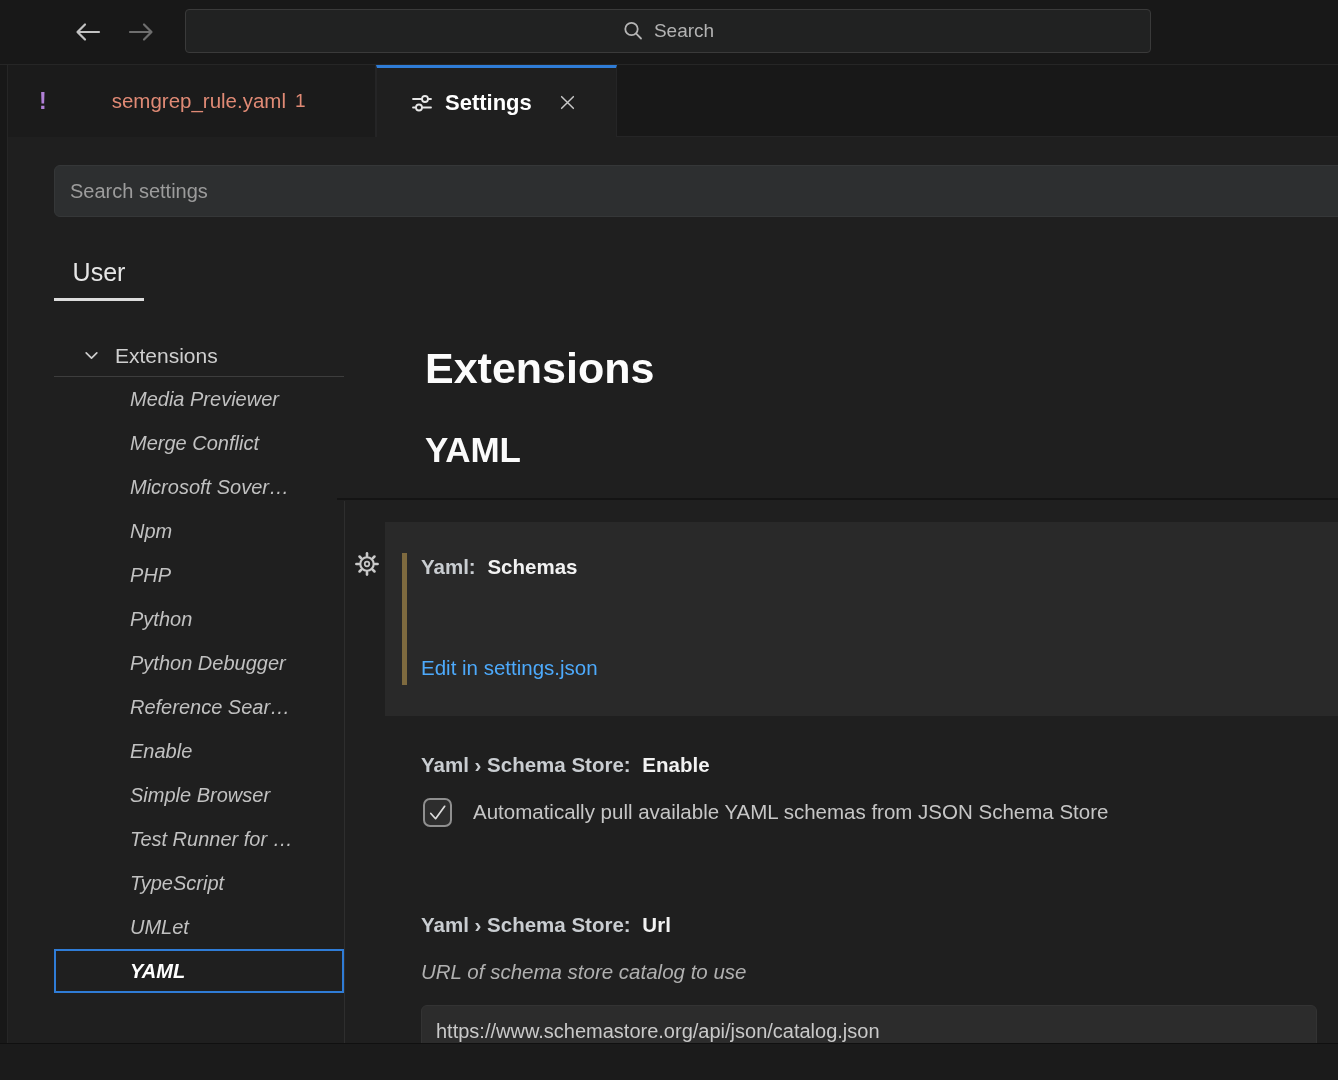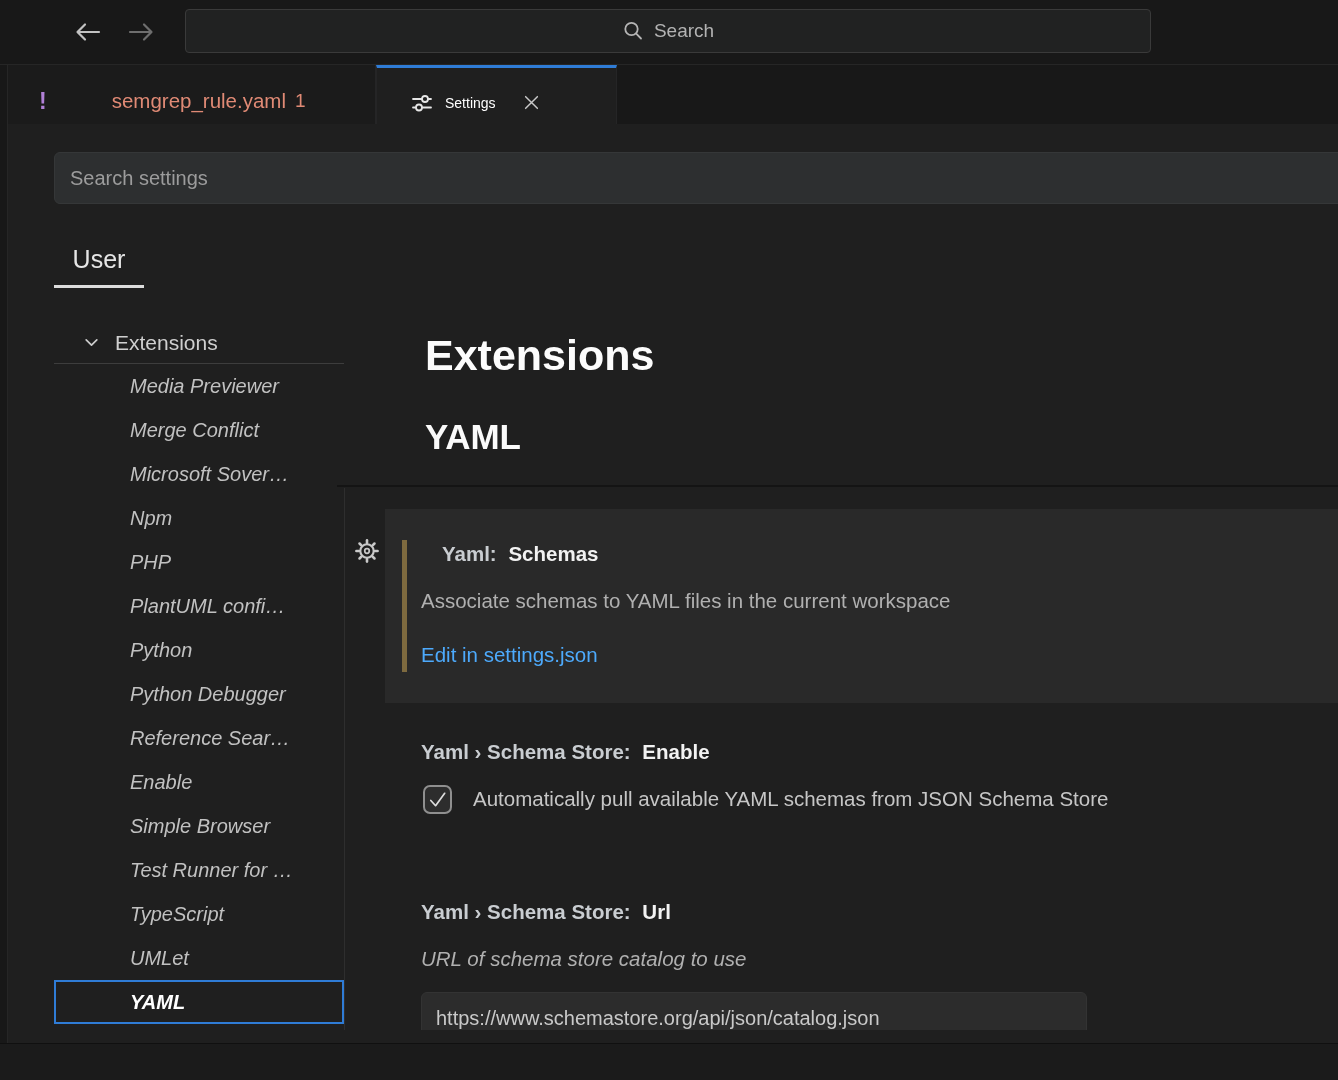--- a/index.html
+++ b/index.html
@@ -23,27 +23,27 @@
   .tabstrip{position:absolute;left:8px;top:65px;width:1330px;height:72px;background:#181818;border-bottom:1px solid #252526;box-sizing:border-box;display:flex;}
   .tab{display:flex;align-items:center;box-sizing:border-box;height:72px;}
   .tab-inactive{width:368px;background:#1b1b1b;border-right:1px solid #252526;padding-left:31px;}
   .tab-inactive .excl{color:var(--error-icon);font-weight:700;font-size:23px;margin-right:17px;}
   .tab-inactive .tab-label{color:var(--error-text);font-size:20.5px;margin-left:48px;}
   .tab-inactive .badge{color:var(--error-text);font-size:19px;margin-left:9px;}
   .tab-active{
     width:241px;background:#1f1f1f;border-left:1px solid #252526;border-right:1px solid #252526;
     border-top:3px solid var(--accent-blue);padding-left:33px;height:72px;margin-bottom:-1px;
   }
-  .tab-active .tab-label{color:#ffffff;font-size:14px;font-weight:400;margin-left:11px;}
+  .tab-active .tab-label{color:#ffffff;font-size:22px;font-weight:700;margin-left:11px;}
   .tab-active .close{margin-left:27px;display:flex;align-items:center;}
   
   .left-strip{position:absolute;left:0;top:65px;width:8px;height:1015px;background:#181818;border-right:1px solid #262626;box-sizing:border-box;}
   .bottom-strip{position:absolute;left:0;top:1043px;width:1338px;height:37px;background:#1b1b1b;border-top:1px solid #101010;box-sizing:border-box;}
   
-  .editor{position:absolute;left:8px;top:124px;width:1330px;height:906px;background:#1f1f1f;overflow:hidden;}
+  .editor{position:absolute;left:8px;top:137px;width:1330px;height:906px;background:#1f1f1f;overflow:hidden;}
   .settings-search{
     position:absolute;left:46px;top:28px;width:1360px;height:52px;box-sizing:border-box;
     background:#2d2f30;border:1px solid #353738;border-radius:6px;
     color:#cccccc;font-size:20px;padding:0 15px;outline:none;font-family:"Liberation Sans",sans-serif;
   }
   .settings-search::placeholder{color:#9c9c9c;}
   .scope-tab{position:absolute;left:46px;top:106px;width:90px;height:58px;display:flex;align-items:center;justify-content:center;color:#e6e6e6;font-size:25px;}
   .scope-underline{position:absolute;left:0;bottom:0;width:100%;height:3px;background:#dcdcdc;}
   
   .toc{position:absolute;left:46px;top:198px;width:290px;}
@@ -55,35 +55,35 @@
   .hdr-title{position:absolute;left:417px;top:207px;color:#fcfcfc;font-size:43px;font-weight:700;line-height:48px;}
   .hdr-subtitle{position:absolute;left:417px;top:291px;color:#fafafa;font-size:35px;font-weight:700;line-height:44px;}
   .hdr-divider{position:absolute;left:329px;top:361px;right:0;height:2px;background:#141414;}
   
   .row-highlight{position:absolute;left:377px;top:385px;width:953px;height:194px;background:#292929;}
   .modified-bar{position:absolute;left:394px;top:416px;width:5px;height:132px;background:var(--modified-amber);}
   .gear{position:absolute;left:346px;top:414px;width:26px;height:26px;display:flex;align-items:center;justify-content:center;}
   .setting-title{position:absolute;left:413px;font-size:20.5px;font-weight:700;line-height:26px;white-space:nowrap;}
   .setting-title .cat{color:#c9cdd1;}
   .setting-title .name{color:#f2f2f2;margin-left:6px;}
-  .t1{top:417px;margin-left:21px;}
+  .t1{top:417px;}
   .t2{top:615px;}
   .t3{top:775px;}
   .setting-desc{position:absolute;left:413px;color:#b0b0b0;font-size:20.5px;line-height:26px;white-space:nowrap;}
   .d1{top:464px;}
   .d3{top:822px;font-style:italic;}
   .setting-link{position:absolute;left:413px;top:518px;color:var(--link-blue);font-size:20.5px;line-height:26px;cursor:pointer;}
   .checkbox{
     position:absolute;left:415px;top:661px;width:29px;height:29px;box-sizing:border-box;
     background:#2d2d2d;border:2px solid #8f8f8f;border-radius:7px;
     display:flex;align-items:center;justify-content:center;
   }
   .check-label{position:absolute;left:465px;top:662px;color:#c6c6c6;font-size:20.5px;line-height:26px;white-space:nowrap;}
   .url-input{
-    position:absolute;left:413px;top:868px;width:666px;height:52px;box-sizing:border-box;
+    position:absolute;left:413px;top:868px;width:896px;height:52px;box-sizing:border-box;
     background:#2c2c2c;border:1px solid #333333;border-radius:6px;
     color:#c9c9c9;font-size:20px;padding:0 14px;outline:none;font-family:"Liberation Sans",sans-serif;
   }
   svg{display:block;}
 </style>
 </head>
 <body>
 
 <div class="root">
 
@@ -155,21 +155,20 @@
             <path d="M3 5.5 L8 10.5 L13 5.5"></path>
           </svg>
         </span>
         <span>Extensions</span>
       </div>
       <div class="toc-item">Media Previewer</div>
       <div class="toc-item">Merge Conflict</div>
       <div class="toc-item">Microsoft Sover…</div>
       <div class="toc-item">Npm</div>
       <div class="toc-item">PHP</div>
-      <div class="toc-item">PlantUML confi…</div>
       <div class="toc-item">Python</div>
       <div class="toc-item">Python Debugger</div>
       <div class="toc-item">Reference Sear…</div>
       <div class="toc-item">Enable</div>
       <div class="toc-item">Simple Browser</div>
       <div class="toc-item">Test Runner for …</div>
       <div class="toc-item">TypeScript</div>
       <div class="toc-item">UMLet</div>
       <div class="toc-item selected">YAML</div>
     </div>
@@ -195,21 +194,20 @@
           <path d="M18.9 5.1 L17.2 6.8"></path>
             <path d="M6.8 17.2 L5.1 18.9"></path>
         </g>
       </svg>
     </div>
     <div class="modified-bar"></div>
     <div class="setting-title t1">
       <span class="cat">Yaml:</span>
       <span class="name">Schemas</span>
     </div>
-    <div class="setting-desc d1">Associate schemas to YAML files in the current workspace</div>
     <a class="setting-link">Edit in settings.json</a>
 
     <div class="setting-title t2">
       <span class="cat">Yaml › Schema Store:</span>
       <span class="name">Enable</span>
     </div>
     <div class="checkbox">
       <span>
         <svg width="21" height="21" viewBox="0 0 22 22" fill="none" stroke="#dddddd" stroke-width="1.8" stroke-linecap="round" stroke-linejoin="round">
           <path d="M4 12 L9 17.5 L18.5 4.5"></path>

